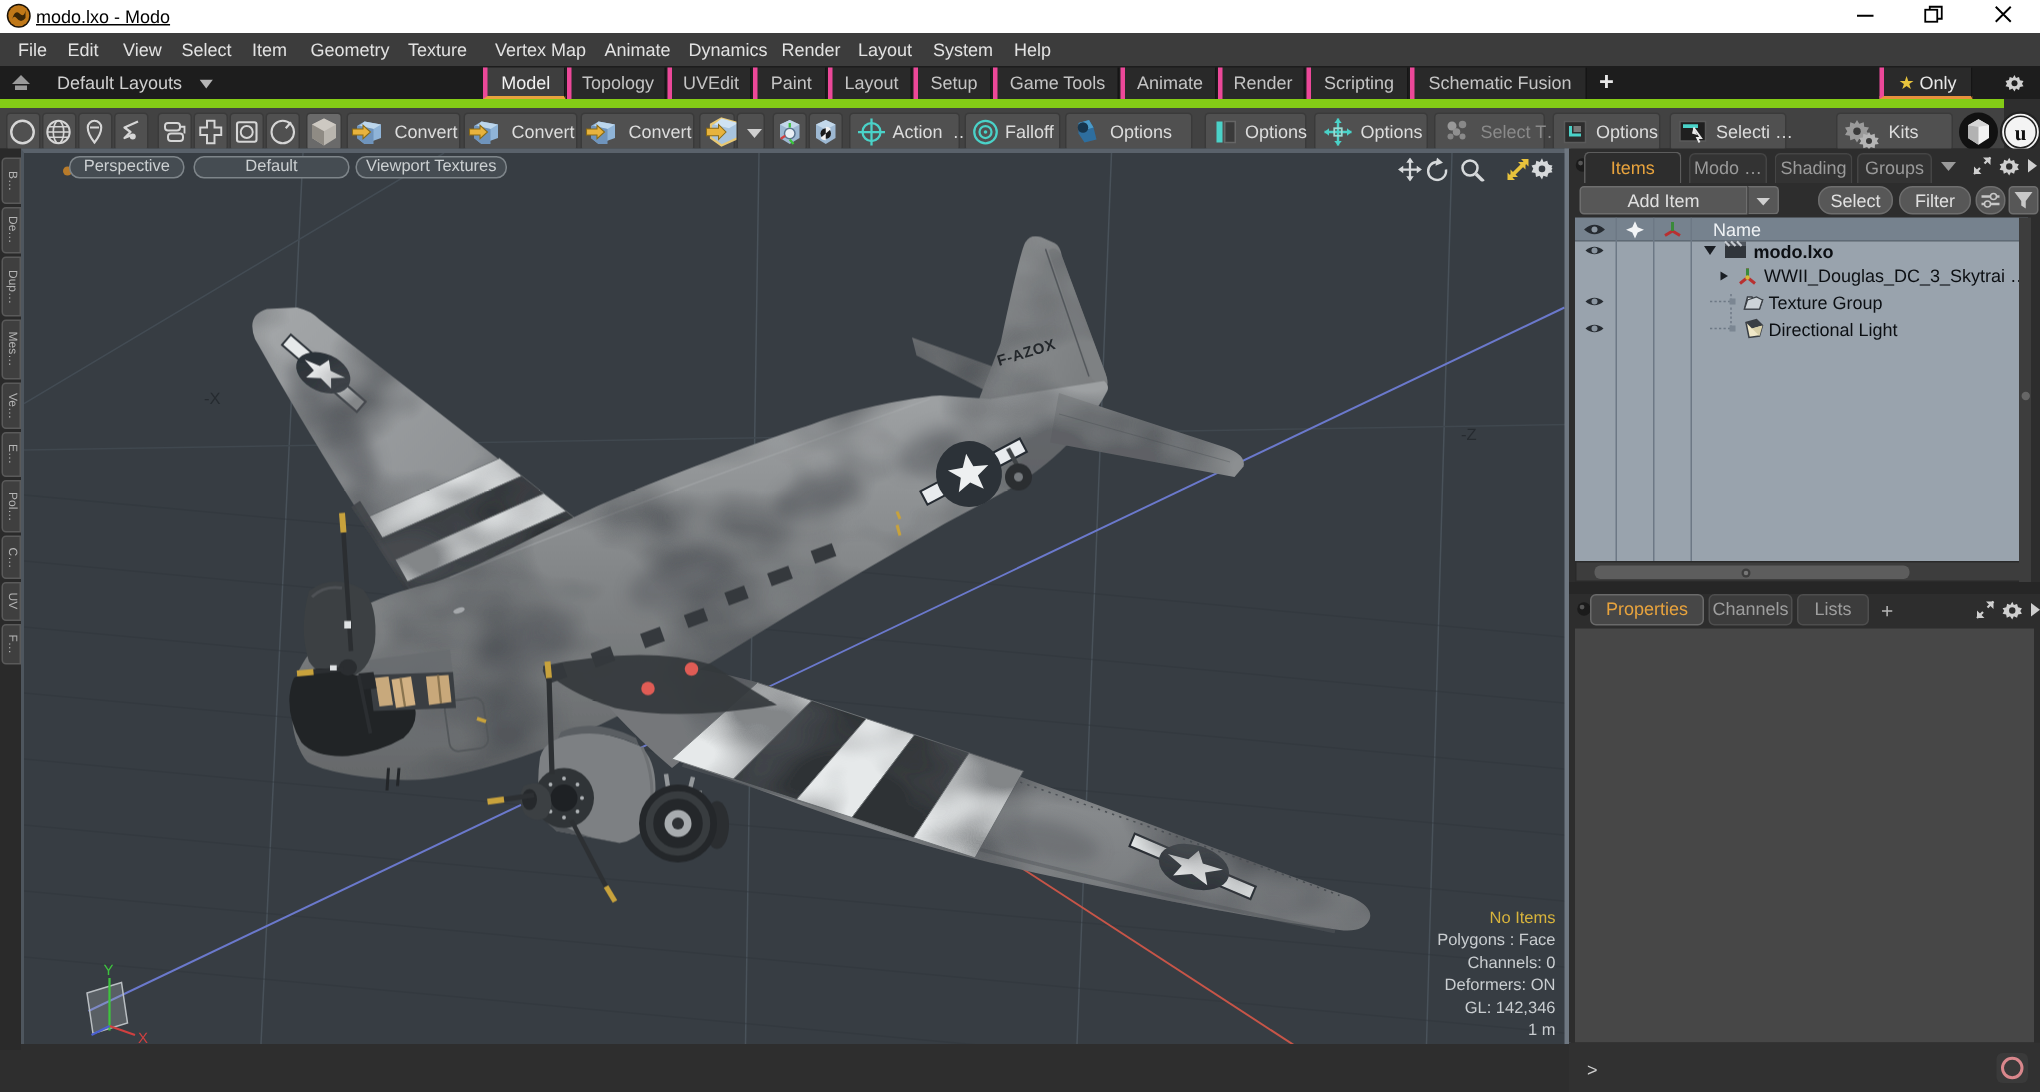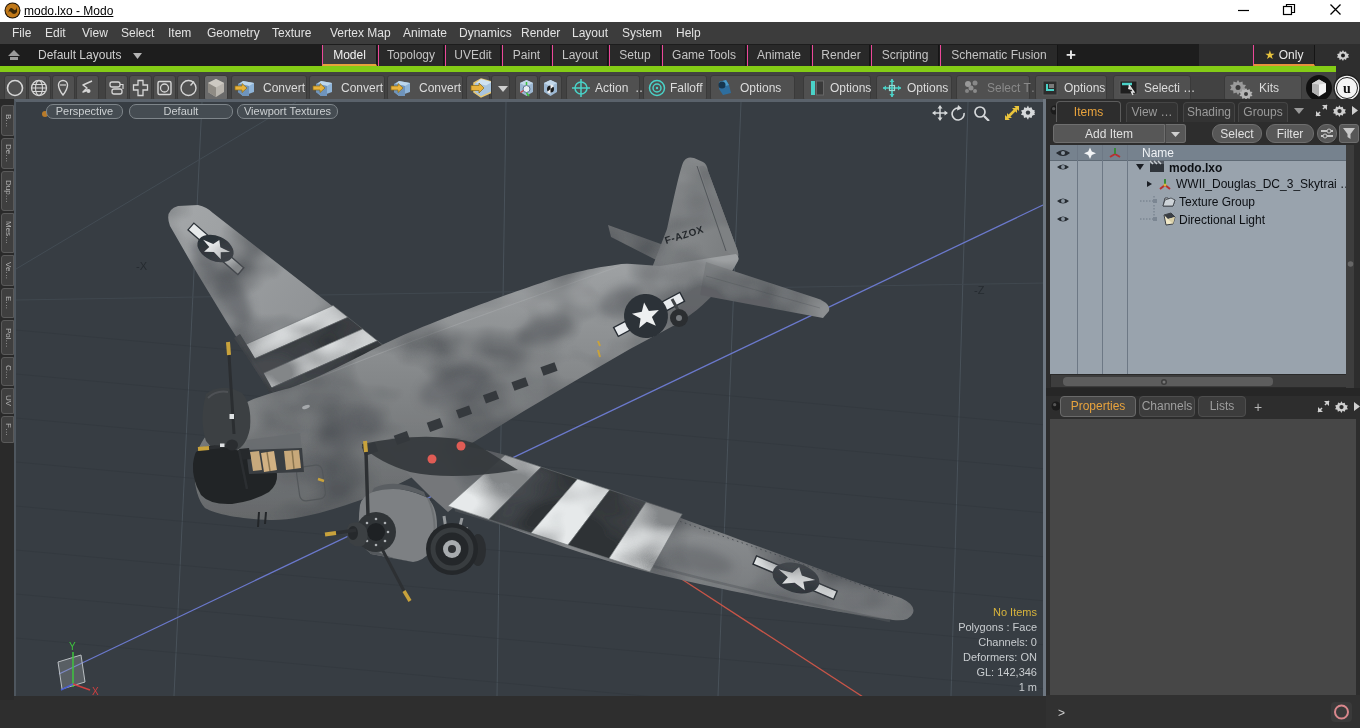--- a/index.html
+++ b/index.html
@@ -11,23 +11,23 @@
 
 #titlebar { left:0; top:0; width:1360px; height:22px; background:#ffffff; color:#000; }
 #titlebar .ttl { position:absolute; left:24px; top:4px; font-size:12px;text-decoration:underline; }
 .winbtn { position:absolute; top:0; width:14px; height:20px; }
 
 
 #menubar { left:0; top:22px; width:1360px; height:22px; background:#3c3c3c; color:#e2e2e2; font-size:12px; }
 #menubar span { position:absolute; top:4px; }
 
 
-#layoutbar { left:0; top:44px; width:1199px; height:22px; background:#1d1d1d; color:#cfcfcf; font-size:12px; }
+#layoutbar { left:0; top:44px; width:1360px; height:22px; background:#1d1d1d; color:#cfcfcf; font-size:12px; }
 .ltab { position:absolute; top:1px; height:21px; background:#292929; color:#c4c4c4; text-align:center;
-  line-height:20px; border-left:1px solid #ec4899; border-right:1px solid #151515;}
+  line-height:20px; border-left:3px solid #ec4899; border-right:1px solid #151515;}
 .ltab.active { background:#3e3e3e; color:#f2f2f2; border-bottom:2px solid #e8a33d; }
 
 
 #toolbar { left:0; top:66px; width:1336px; height:33px; background:#424242; border-top:6px solid #84cc16; }
 .tbtn { position:absolute; top:3px; height:26px; background:#505050; border:1px solid #3a3a3a;
   border-radius:3px; color:#dcdcdc; font-size:12px; }
 .tbtn .lbl { position:absolute; top:5px; white-space:nowrap; }
 
 
 #leftstrip { left:0; top:99px; width:14px; height:601px; background:#2a2a2a; }
@@ -586,21 +586,21 @@
     </svg>
   </div>
   <div class="abs" style="left:1043px;top:99px;width:4px;height:597px;background:#6e7781"></div>
   <div class="abs" id="rightpanel">
 
     <svg class="abs" style="left:4px;top:6px" width="10" height="10">
         <circle cx="5" cy="5" r="4.5" fill="#1b1b1b"></circle>
         <circle cx="3.7" cy="3.7" r="1.6" fill="#555"></circle>
       </svg>
     <div class="abs" style="left:10px;top:2px;width:65px;height:21px;background:#2d2d2d;border:1px solid #5c5c5c;border-bottom:none;border-radius:4px 4px 0 0;color:#e8a33d;font-size:12px;text-align:center;line-height:20px">Items</div>
-    <div class="abs ptab" style="left:80px;width:52px">View …</div>
+    <div class="abs ptab" style="left:80px;width:52px">Modo …</div>
     <div class="abs ptab" style="left:137px;width:52px">Shading</div>
     <div class="abs ptab" style="left:192px;width:50px">Groups</div>
     <svg class="abs" style="left:248px;top:9px" width="11" height="8">
         <path d="M0,0 L10,0 L5,6Z" fill="#9a9a9a"></path>
       </svg>
     <svg class="abs" style="left:268px;top:4px" width="15" height="15">
         <path d="M2,13 L6,9 M9,6 L13,2" stroke="#cfcfcf" stroke-width="1.5"></path>
         <path d="M13,2 L13,7 L8,2Z M2,13 L7,13 L2,8Z" fill="#cfcfcf"></path>
       </svg>
     <svg class="abs" style="left:286px;top:4px" width="15" height="15" viewBox="0 0 14 14">

